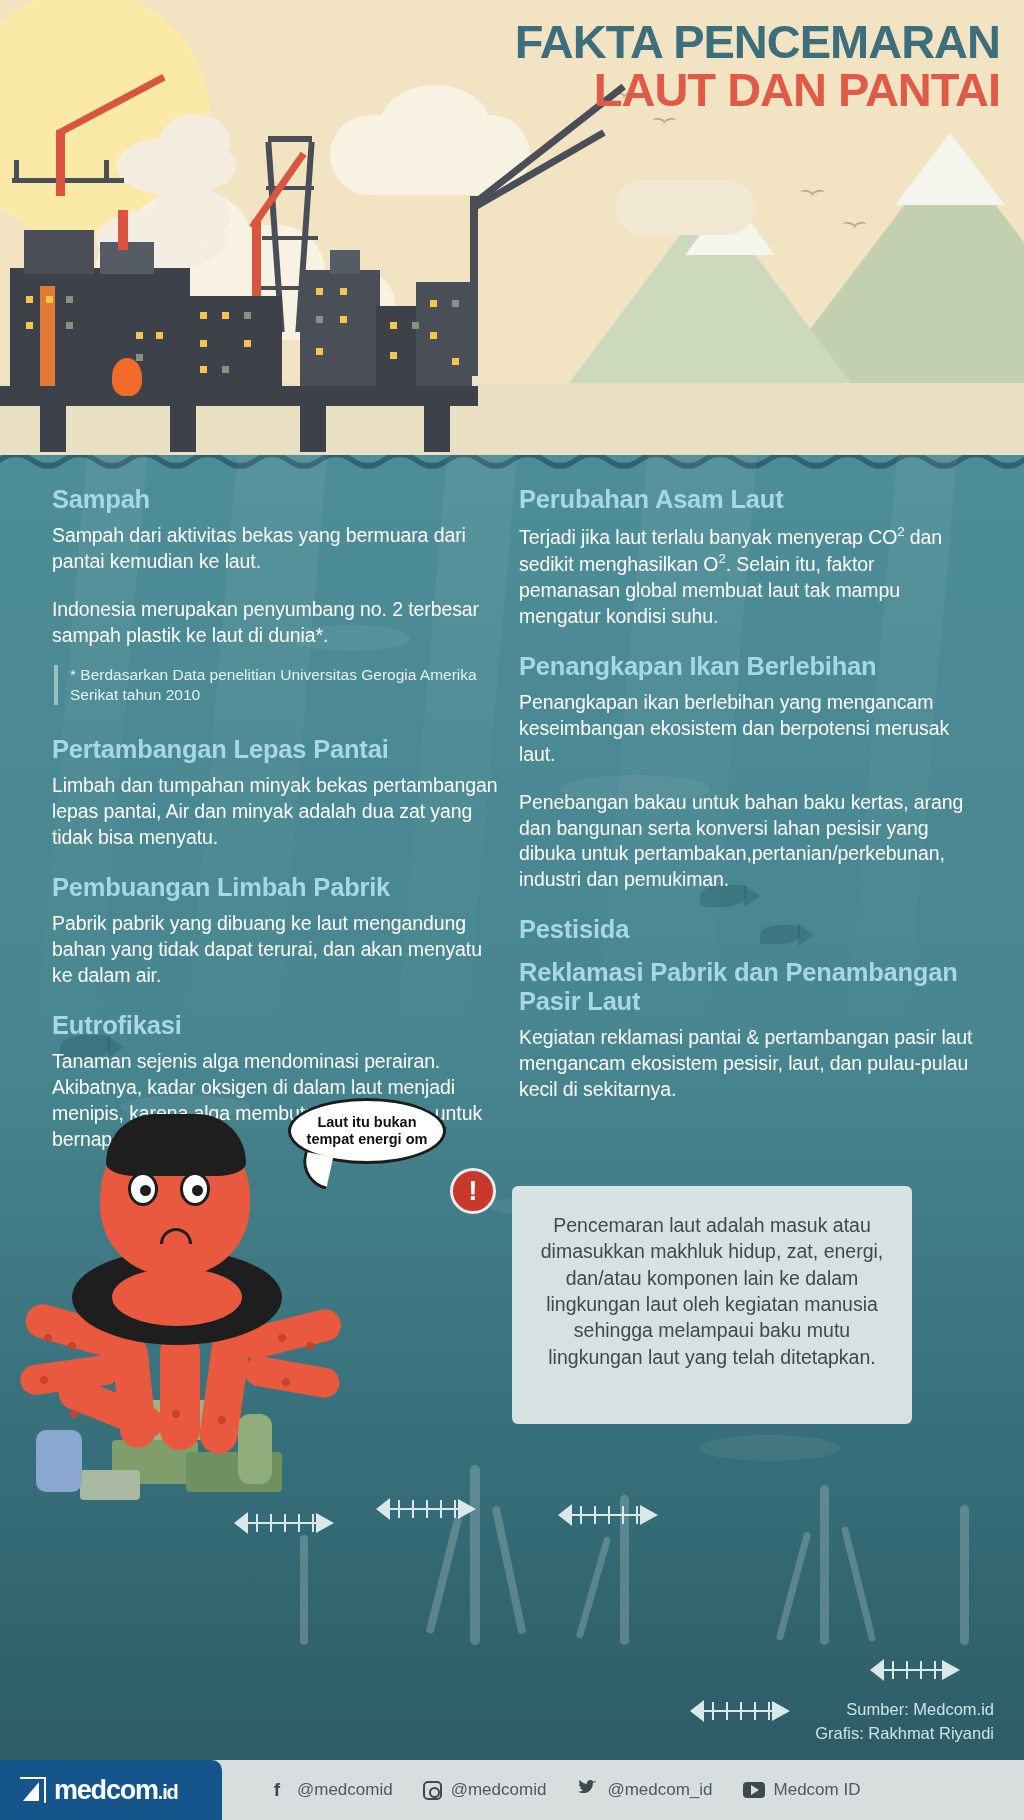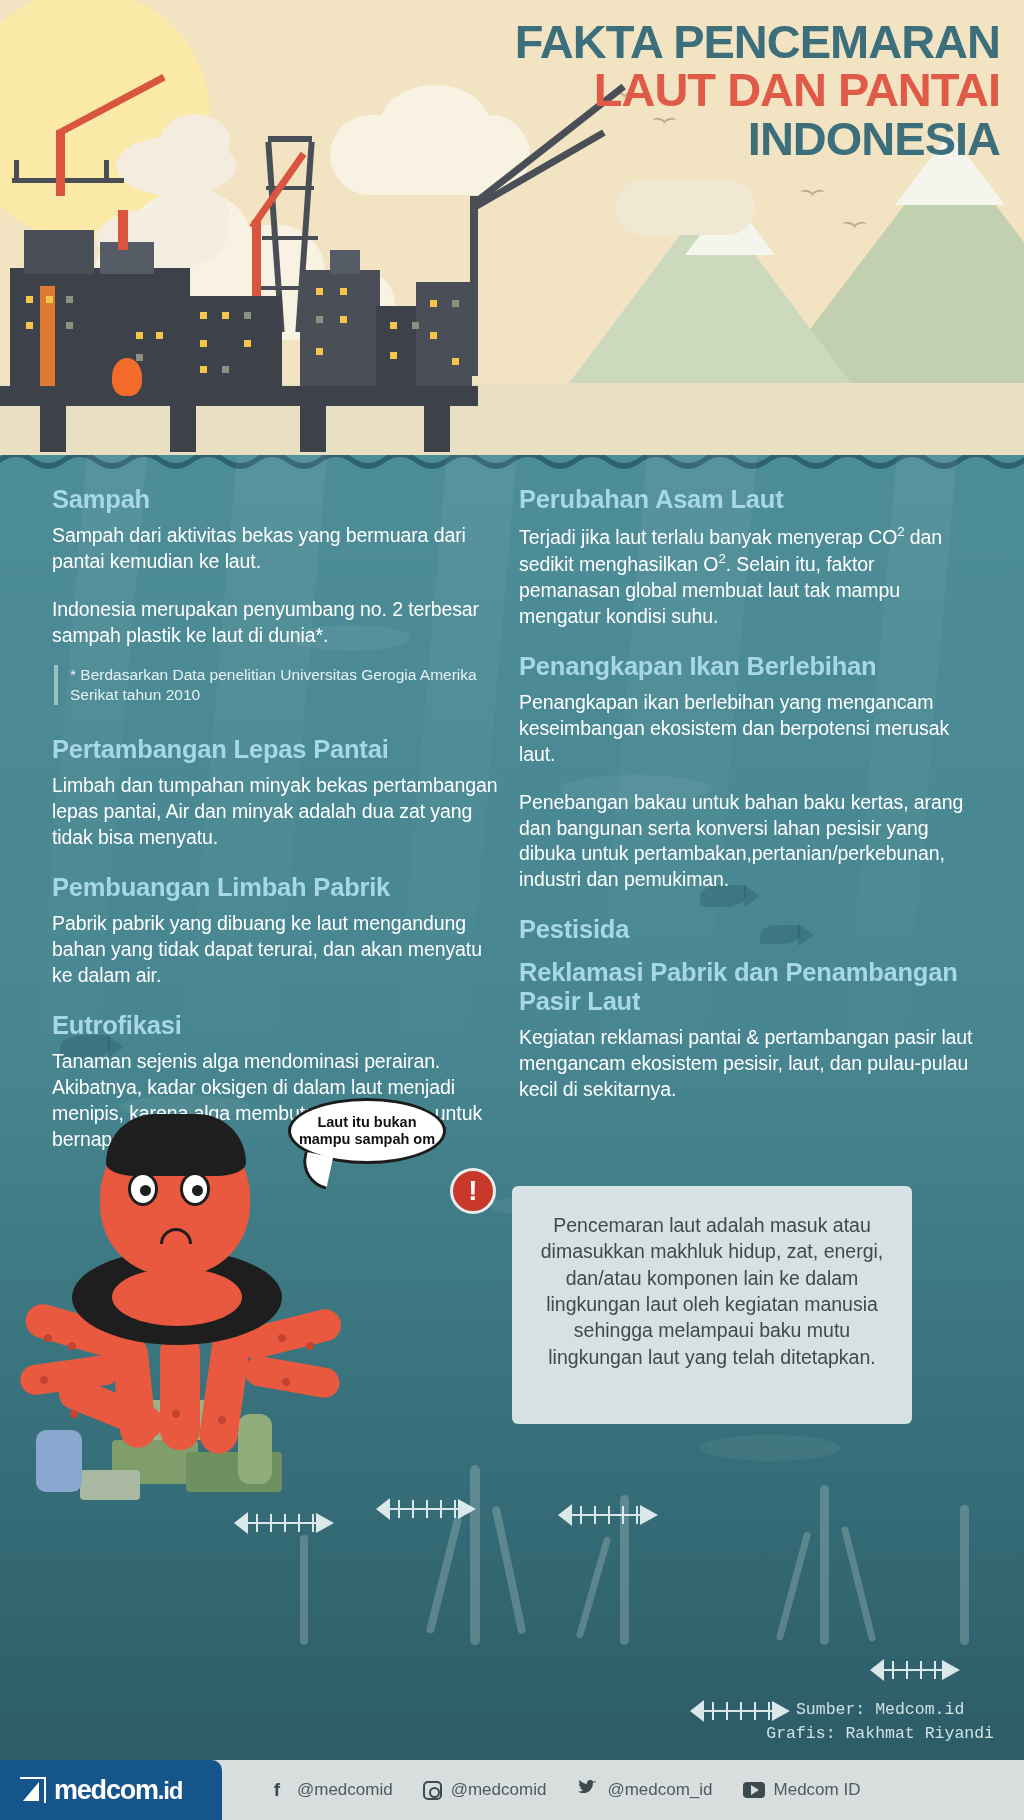--- a/index.html
+++ b/index.html
@@ -179,22 +179,22 @@
     background:rgba(226,233,234,.93); border-radius:6px; padding:26px 24px 20px;
     text-align:center;
   }
   .alert-box p {
     color:#3d4a4f; font-size:19.5px; line-height:1.35; margin-bottom:34px;
   }
   .alert-law { color:#c8392b; font-weight:bold; font-size:19px; }
 
   
   .credits {
-    position:absolute; right:30px; top:1698px; text-align:center; z-index:25;
-    color:#cfe2e6; font-size:16.5px; line-height:1.45;font-family:Liberation Mono, monospace;
+    position:absolute; right:30px; top:1698px; text-align:right; z-index:25;
+    color:#cfe2e6; font-size:16.5px; line-height:1.45;
   }
 
   
   .weed { position:absolute; background:rgba(190,205,205,.30); border-radius:40px; }
   .bone { position:absolute; }
   .bone .spine { position:absolute; left:0; top:50%; width:100%; height:2px;
                  background:#dbe8ea; transform:translateY(-50%); }
   .bone .rib { position:absolute; top:50%; width:2px; height:18px; background:#dbe8ea;
                transform:translateY(-50%) rotate(0deg); }
   .bone .head { position:absolute; right:-4px; top:50%; transform:translateY(-50%);
@@ -219,21 +219,21 @@
   .logo-mark { width:26px; height:26px; position:relative; }
   .logo-mark:before {
     content:""; position:absolute; inset:0; border:2px solid #fff;
     border-left:none; border-bottom:none;
   }
   .logo-mark:after {
     content:""; position:absolute; left:3px; bottom:2px; width:16px; height:19px;
     background:#fff; clip-path:polygon(0 100%, 100% 0, 100% 100%);
   }
   .logo-text { color:#fff; font-size:27px; font-weight:bold; letter-spacing:-1.2px; }
-  .logo-text .dotid { font-size:24px; }
+  .logo-text .dotid { font-size:20px; }
   .socials { display:flex; align-items:center; gap:30px; padding-left:44px; }
   .soc { display:flex; align-items:center; gap:9px; color:#4c5a5e; font-size:17px; }
   .soc .gl { font-size:19px; font-weight:bold; color:#3b4a4e; width:22px; text-align:center; }
   .sq-icon { width:19px; height:19px; border:2.5px solid #3b4a4e; border-radius:5px;
              display:inline-block; position:relative; }
   .sq-icon:after { content:""; position:absolute; left:4px; top:4px; width:7px; height:7px;
              border:2px solid #3b4a4e; border-radius:50%; }
   .yt-icon { width:22px; height:16px; background:#3b4a4e; border-radius:4px;
              display:inline-block; position:relative; }
   .yt-icon:after { content:""; position:absolute; left:8px; top:3px; width:0; height:0;
@@ -343,21 +343,20 @@
       <div class="win" style="left:430px;top:232px;"></div>
       <div class="win" style="left:452px;top:258px;"></div>
 
       <div style="position:absolute;left:112px;top:258px;width:30px;height:38px;background:#f26b2a;border-radius:50% 50% 40% 40%;"></div>
     </div>
   </div>
 
   <div class="title-wrap">
     <div class="title-line t1">FAKTA PENCEMARAN</div>
     <div class="title-line t2">LAUT DAN PANTAI</div>
-    <div class="title-line t3">INDONESIA</div>
   </div>
 
   <div class="sea">
     <svg class="wave-top" viewBox="0 0 1024 28" preserveAspectRatio="none">
       <path d="M0,16 Q16,4 32,16 T64,16 T96,16 T128,16 T160,16 T192,16 T224,16 T256,16 T288,16 T320,16 T352,16 T384,16 T416,16 T448,16 T480,16 T512,16 T544,16 T576,16 T608,16 T640,16 T672,16 T704,16 T736,16 T768,16 T800,16 T832,16 T864,16 T896,16 T928,16 T960,16 T992,16 T1024,16 L1024,28 L0,28 Z" fill="#2f6270"></path>
       <path d="M0,22 Q16,10 32,22 T64,22 T96,22 T128,22 T160,22 T192,22 T224,22 T256,22 T288,22 T320,22 T352,22 T384,22 T416,22 T448,22 T480,22 T512,22 T544,22 T576,22 T608,22 T640,22 T672,22 T704,22 T736,22 T768,22 T800,22 T832,22 T864,22 T896,22 T928,22 T960,22 T992,22 T1024,22 L1024,28 L0,28 Z" fill="#4d8d97"></path>
     </svg>
 
     <div class="light-ray" style="left:60px;"></div>
     <div class="light-ray" style="left:210px;width:90px;"></div>
@@ -451,21 +450,21 @@
         <h2 class="sec">Reklamasi Pabrik dan Penambangan Pasir Laut</h2>
         <p class="body">Kegiatan reklamasi pantai &amp; pertambangan pasir laut mengancam ekosistem pesisir, laut, dan pulau-pulau kecil di sekitarnya.</p>
       </div>
 
     </div>
   </div>
 
   <div class="speech">
     <span>
       <span>Laut itu bukan</span><br>
-      <span>mampu sampah om</span>
+      <span>tempat energi om</span>
     </span>
   </div>
 
   <div class="octopus">
 
     <div class="tent" style="left:4px;top:206px;width:120px;height:34px;transform:rotate(16deg);"></div>
     <div class="tent" style="left:0px;top:250px;width:100px;height:30px;transform:rotate(-8deg);"></div>
     <div class="tent" style="left:36px;top:282px;width:110px;height:32px;transform:rotate(22deg);"></div>
     <div class="tent" style="left:140px;top:222px;width:40px;height:118px;"></div>
     <div class="tent" style="left:186px;top:214px;width:38px;height:130px;transform:rotate(8deg);"></div>

